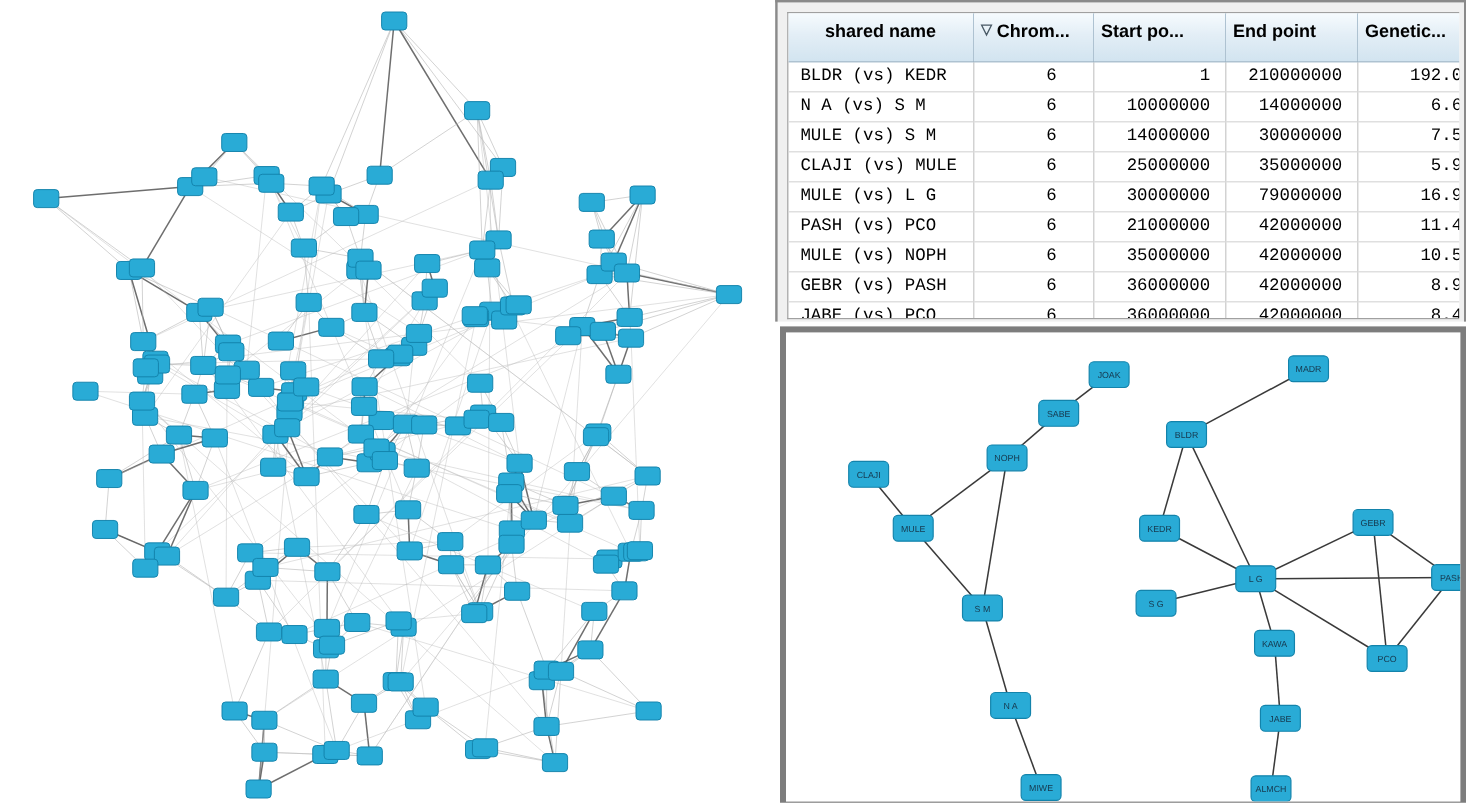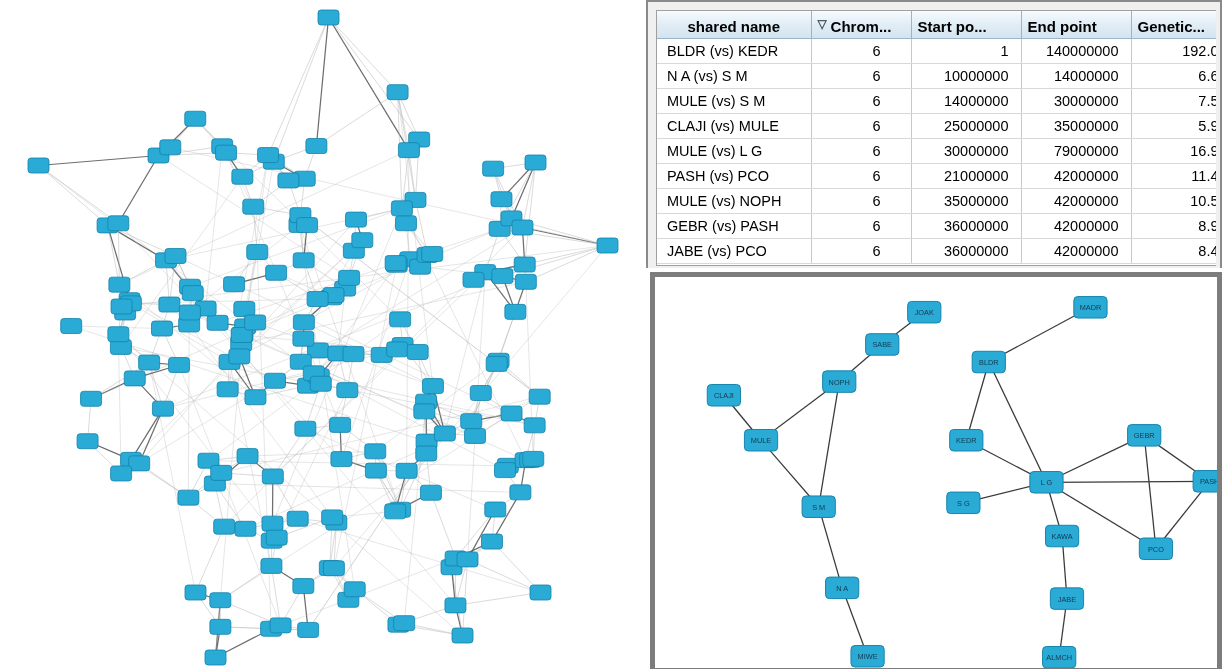--- a/index.html
+++ b/index.html
@@ -59,21 +59,21 @@
     table-layout: fixed;
     font-size: 14.5px;
     color: #000;
   }
   table.grid thead th {
     background: linear-gradient(to bottom, #f6fbfe 0%, #e3eef6 45%, #d2e4f0 100%);
     border-right: 1px solid #9bb4c6;
     border-bottom: 1px solid #9bb4c6;
     font-weight: bold;
     font-size: 15px;
-    padding: 4px 6px 1px 6px;
+    padding: 4px 6px 14px 6px;
     text-align: center;
     height: 22px;
     white-space: nowrap;
     overflow: hidden;
     position: relative;
   }
   table.grid thead th.right-head { text-align: left; padding-right: 10px; }
   table.grid thead th .filter-ico {
     position: absolute;
     left: 6px;
@@ -82,20 +82,21 @@
     color: #4a5a66;
   }
   table.grid tbody td {
     border-right: 1px solid #c8c8c8;
     border-bottom: 1px solid #d8d8d8;
     padding: 2px 6px 3px 6px;
     height: 19px;
     white-space: nowrap;
     overflow: hidden;
     font-size: 14.5px;
+    font-family: Liberation Mono, monospace;
   }
   table.grid tbody td.num { text-align: right; padding-right: 12px; }
   table.grid tbody td.chrom { text-align: right; padding-right: 30px; }
   table.grid tbody td.name { text-align: left; padding-left: 10px; }
 
   
   #small-network {
     position: absolute;
     left: 650px;
     top: 272px;
@@ -1197,21 +1198,21 @@
           <th class="right-head">
             <span>Genetic...</span>
           </th>
         </tr>
       </thead>
       <tbody id="table-body">
           <tr>
             <td class="name">BLDR (vs) KEDR</td>
             <td class="chrom">6</td>
             <td class="num">1</td>
-            <td class="num">140000000</td>
+            <td class="num">210000000</td>
             <td class="num">192.0</td>
           </tr>
           <tr>
             <td class="name">N A (vs) S M</td>
             <td class="chrom">6</td>
             <td class="num">10000000</td>
             <td class="num">14000000</td>
             <td class="num">6.6</td>
           </tr>
           <tr>

